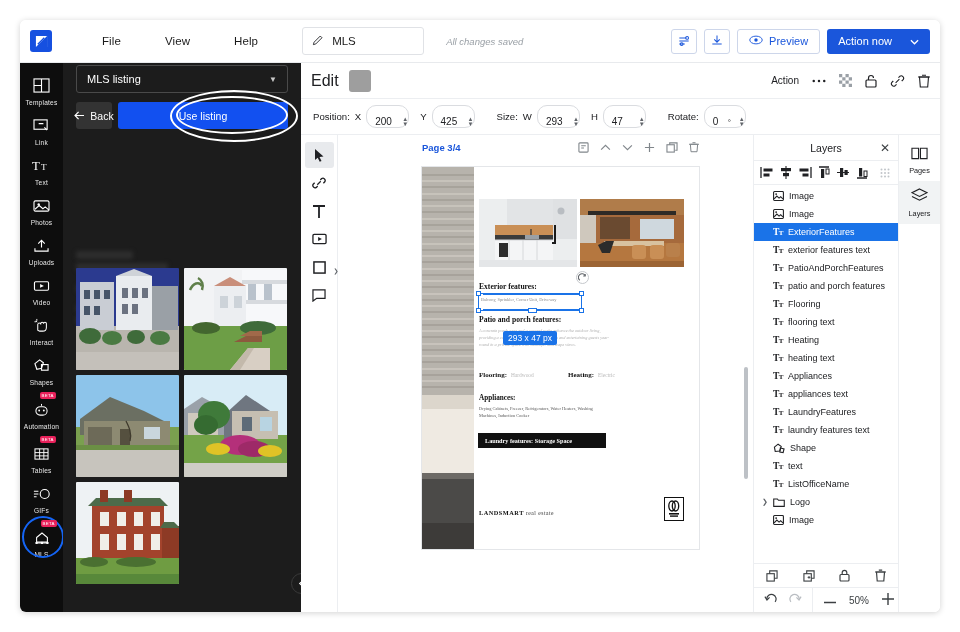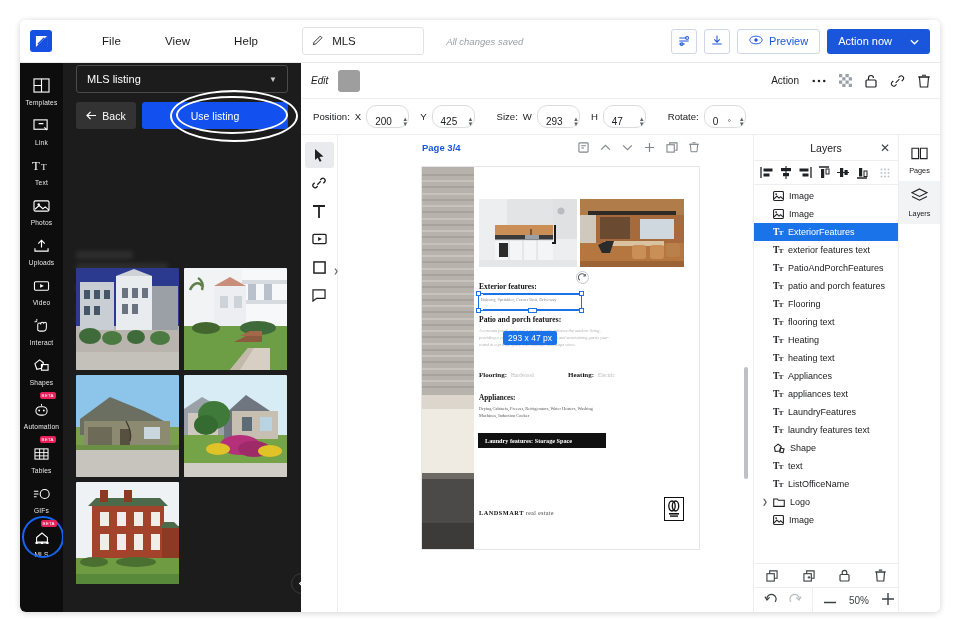--- a/index.html
+++ b/index.html
@@ -95,21 +95,21 @@
   .search-box {
     margin-top: 10px; height: 30px; background: #fff; border-radius: 3px;
     display: flex; align-items: center; gap: 8px; padding: 0 10px;
   }
   .search-box input {
     border: 0; outline: 0; font-size: 10.5px; color: #5f6368;
     font-family: "Liberation Sans", sans-serif; width: 100%; background: transparent;
   }
   .btn-row { margin-top: 9px; display: flex; gap: 6px; position: relative; }
   .back-btn {
-    width: 60px; height: 27px; background: #333; border-radius: 3px; color: #fff;
+    width: 36px; height: 27px; background: #333; border-radius: 3px; color: #fff;
     display: flex; align-items: center; justify-content: center; gap: 5px;
     font-size: 10.5px; cursor: pointer;
   }
   .use-btn {
     flex: 1; height: 27px; background: #1250f0; border-radius: 3px; color: #fff;
     display: flex; align-items: center; justify-content: center;
     font-size: 10.5px; cursor: pointer;
   }
   .annot-ellipse {
     position: absolute; pointer-events: none;
@@ -128,21 +128,21 @@
     display: flex; align-items: center; justify-content: center; font-size: 8px;
     cursor: pointer; z-index: 5;
   }
 
   
   .center { flex: 1; display: flex; flex-direction: column; background: #fff; position: relative; }
   .edit-bar {
     height: 36px; display: flex; align-items: center; padding: 0 10px;
     border-bottom: 1px solid #eceef1;
   }
-  .edit-bar .lbl { font-size: 10px; color: #202124; margin-right: 10px; font-style: italic; }
+  .edit-bar .lbl { font-size: 16px; color: #202124; margin-right: 10px; }
   .swatch { width: 22px; height: 22px; background: #9e9e9e; border-radius: 3px; cursor: pointer; }
   .edit-right { margin-left: auto; display: flex; align-items: center; gap: 13px; }
   .edit-right .lbl2 { font-size: 10px; color: #202124; cursor: pointer; }
   .edit-right .ic { cursor: pointer; color: #202124; display: flex; align-items: center; }
   .prop-bar {
     height: 36px; display: flex; align-items: center; padding: 0 12px; gap: 5px;
     border-bottom: 1px solid #eceef1;
   }
   .prop-bar .cap { font-size: 9.6px; color: #202124; }
   .numfield {

